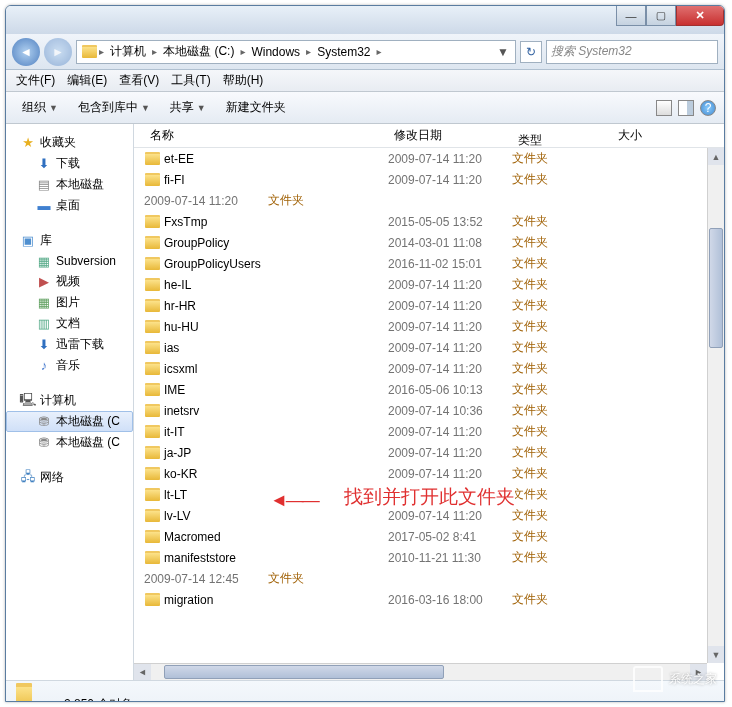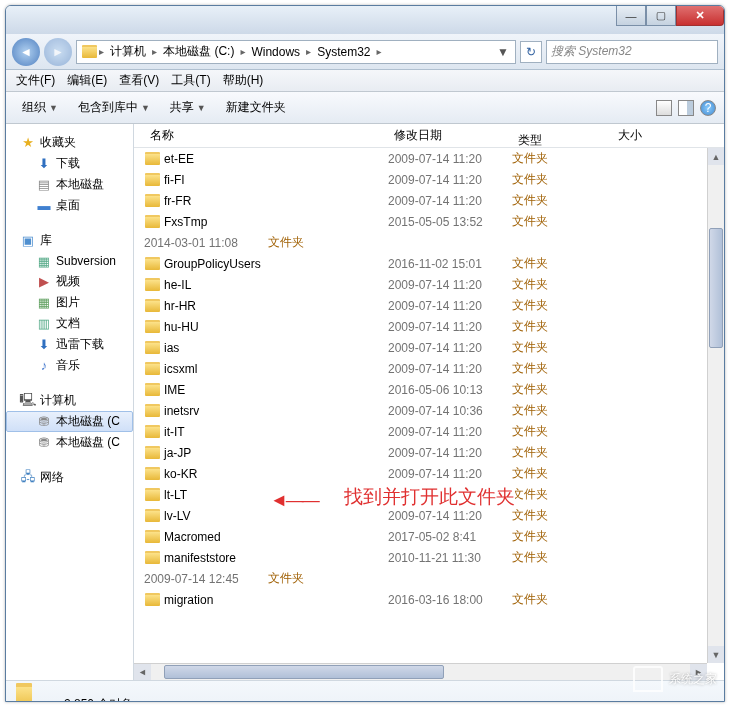--- a/index.html
+++ b/index.html
@@ -241,36 +241,36 @@
           </div>
           <div class="row">
             <div class="cell-name">
               <span class="ico folder"></span>
               <span>fi-FI</span>
             </div>
             <div class="cell-date">2009-07-14 11:20</div>
             <div class="cell-type">文件夹</div>
           </div>
           <div class="row">
-            <div class="cell-name">
-              <span class="ico folder"></span>
-              <span>fr-FR</span>
-            </div>
             <div class="cell-date">2009-07-14 11:20</div>
             <div class="cell-type">文件夹</div>
           </div>
           <div class="row">
             <div class="cell-name">
               <span class="ico folder"></span>
               <span>FxsTmp</span>
             </div>
             <div class="cell-date">2015-05-05 13:52</div>
             <div class="cell-type">文件夹</div>
           </div>
           <div class="row">
+            <div class="cell-name">
+              <span class="ico folder"></span>
+              <span>GroupPolicy</span>
+            </div>
             <div class="cell-date">2014-03-01 11:08</div>
             <div class="cell-type">文件夹</div>
           </div>
           <div class="row">
             <div class="cell-name">
               <span class="ico folder"></span>
               <span>GroupPolicyUsers</span>
             </div>
             <div class="cell-date">2016-11-02 15:01</div>
             <div class="cell-type">文件夹</div>

